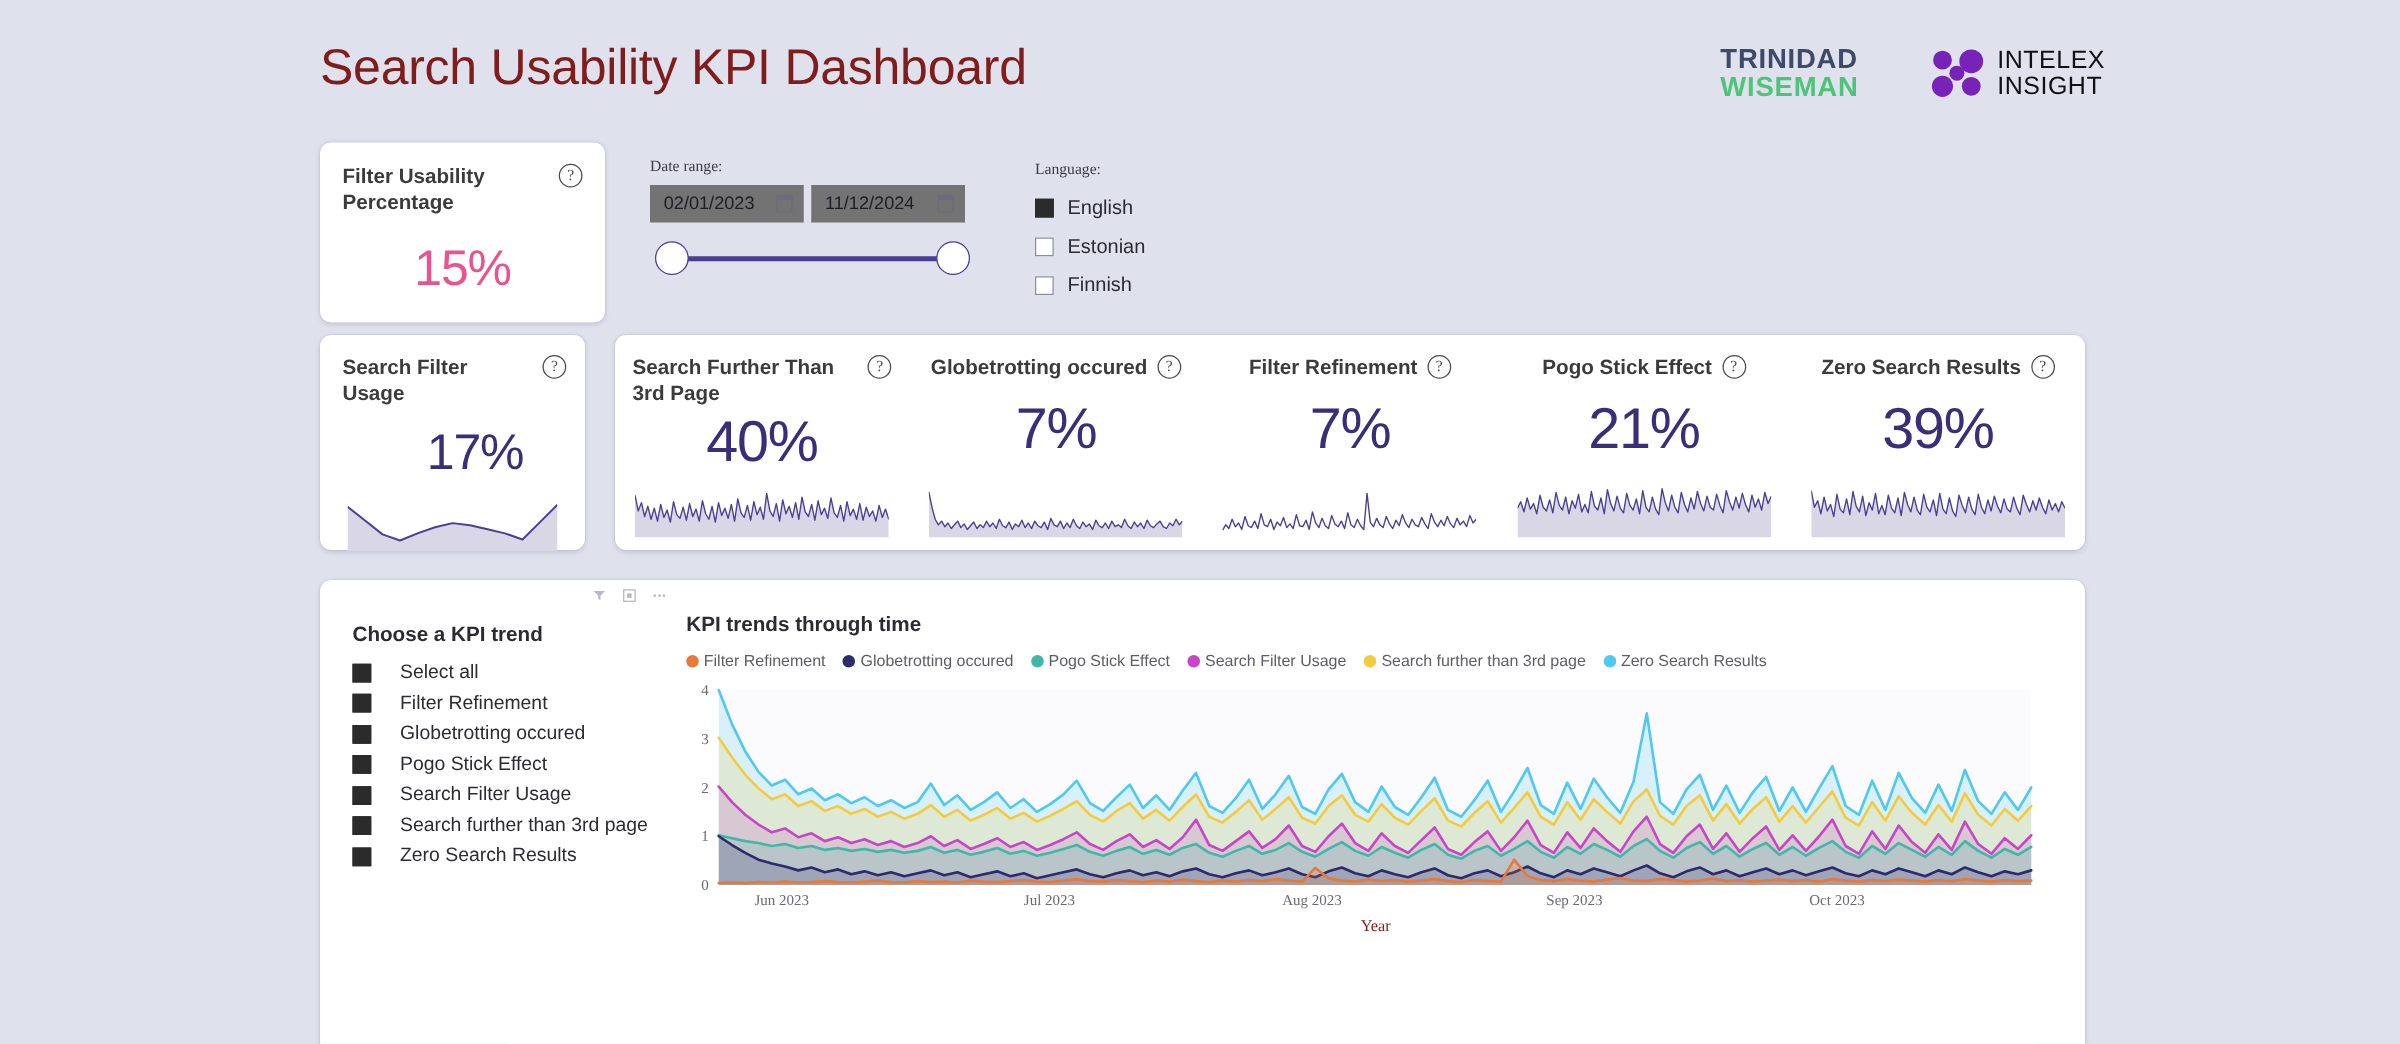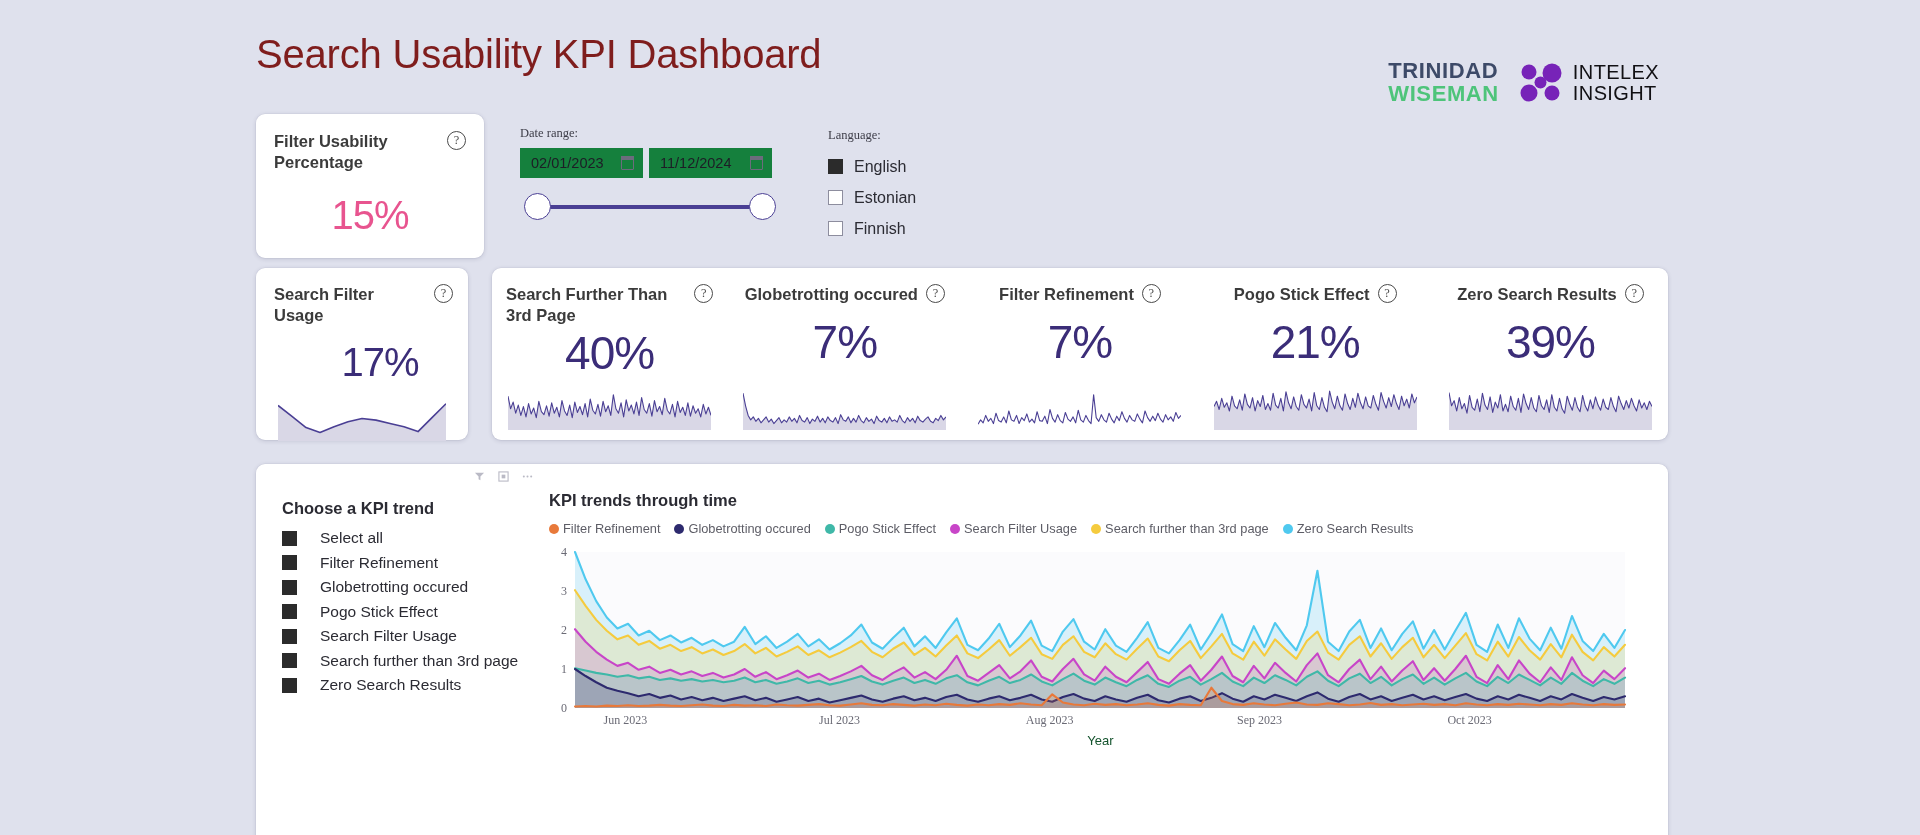--- a/index.html
+++ b/index.html
@@ -14,22 +14,22 @@
   
   .header {
     position: absolute; left: 0; top: 0; width: 1920px; height: 108px;
   }
   .page-title {
     position: absolute; left: 256px; top: 32px;
     font-size: 40px; font-weight: 400; color: #7f1d1d;
     letter-spacing: -0.2px; white-space: nowrap;
   }
   .logos {
-    position: absolute; right: 261px; top: 36px;
-    display: flex; align-items: center; gap: 21px; margin-top: 24px;
+    position: absolute; right: 236px; top: 36px;
+    display: flex; align-items: center; gap: 58px;
   }
   .logo-tw { display: flex; flex-direction: column; line-height: 1.04; }
   .logo-tw .l1 {
     font-size: 22px; font-weight: 700; color: #3d4a68;
     letter-spacing: 0.6px;
   }
   .logo-tw .l2 {
     font-size: 22px; font-weight: 700; color: #4ec47a;
     letter-spacing: 0.6px;
   }
@@ -77,21 +77,21 @@
   #card-filterusage .spark { margin: 10px 22px 0 22px; height: 46px; }
 
   
   .filters { position: absolute; left: 520px; top: 126px; }
   .filter-label {
     font-size: 12.5px; color: #3c3c47; margin-bottom: 7px;
     font-family: "Liberation Serif", serif;
   }
   .date-inputs { display: flex; gap: 6px; }
   .date-box {
-    width: 123px; height: 30px; background: #15803d;
+    width: 123px; height: 30px; background: #737373;
     display: flex; align-items: center; justify-content: space-between;
     padding: 0 9px 0 11px; border: none;
   }
   .date-box .val { font-size: 14.5px; color: #1d1d26; }
   .cal-icon {
     width: 13px; height: 13px; border: 1.4px solid #6c6c7d; border-radius: 1px;
     position: relative; flex: 0 0 auto;
   }
   .cal-icon::before {
     content: ""; position: absolute; left: -1.4px; right: -1.4px; top: -1.4px;
@@ -162,22 +162,22 @@
     font-size: 16.5px; font-weight: 700; color: #2b2b33; margin-bottom: 11px;
   }
   .legend { display: flex; gap: 14px; align-items: center; flex-wrap: nowrap; }
   .legend-item { display: flex; align-items: center; gap: 4px; }
   .legend-dot { width: 10px; height: 10px; border-radius: 50%; flex: 0 0 auto; }
   .legend-text { font-size: 12.8px; color: #5d5d66; white-space: nowrap; }
 
   .plot-wrap { position: relative; margin-top: 10px; height: 186px; }
   .plot-svg { display: block; }
   .x-axis-title {
-    text-align: center; font-size: 13px; color: #14532d;
-    margin-top: 1px; font-family: Liberation Sans, sans-serif;
+    text-align: center; font-size: 13px; color: #7f1d1d;
+    margin-top: 1px; font-family: Liberation Serif, serif;
   }
 </style>
 </head>
 <body>
 
 <div class="page">
 
   <div class="header">
     <div class="page-title">Search Usability KPI Dashboard</div>
     <div class="logos">

